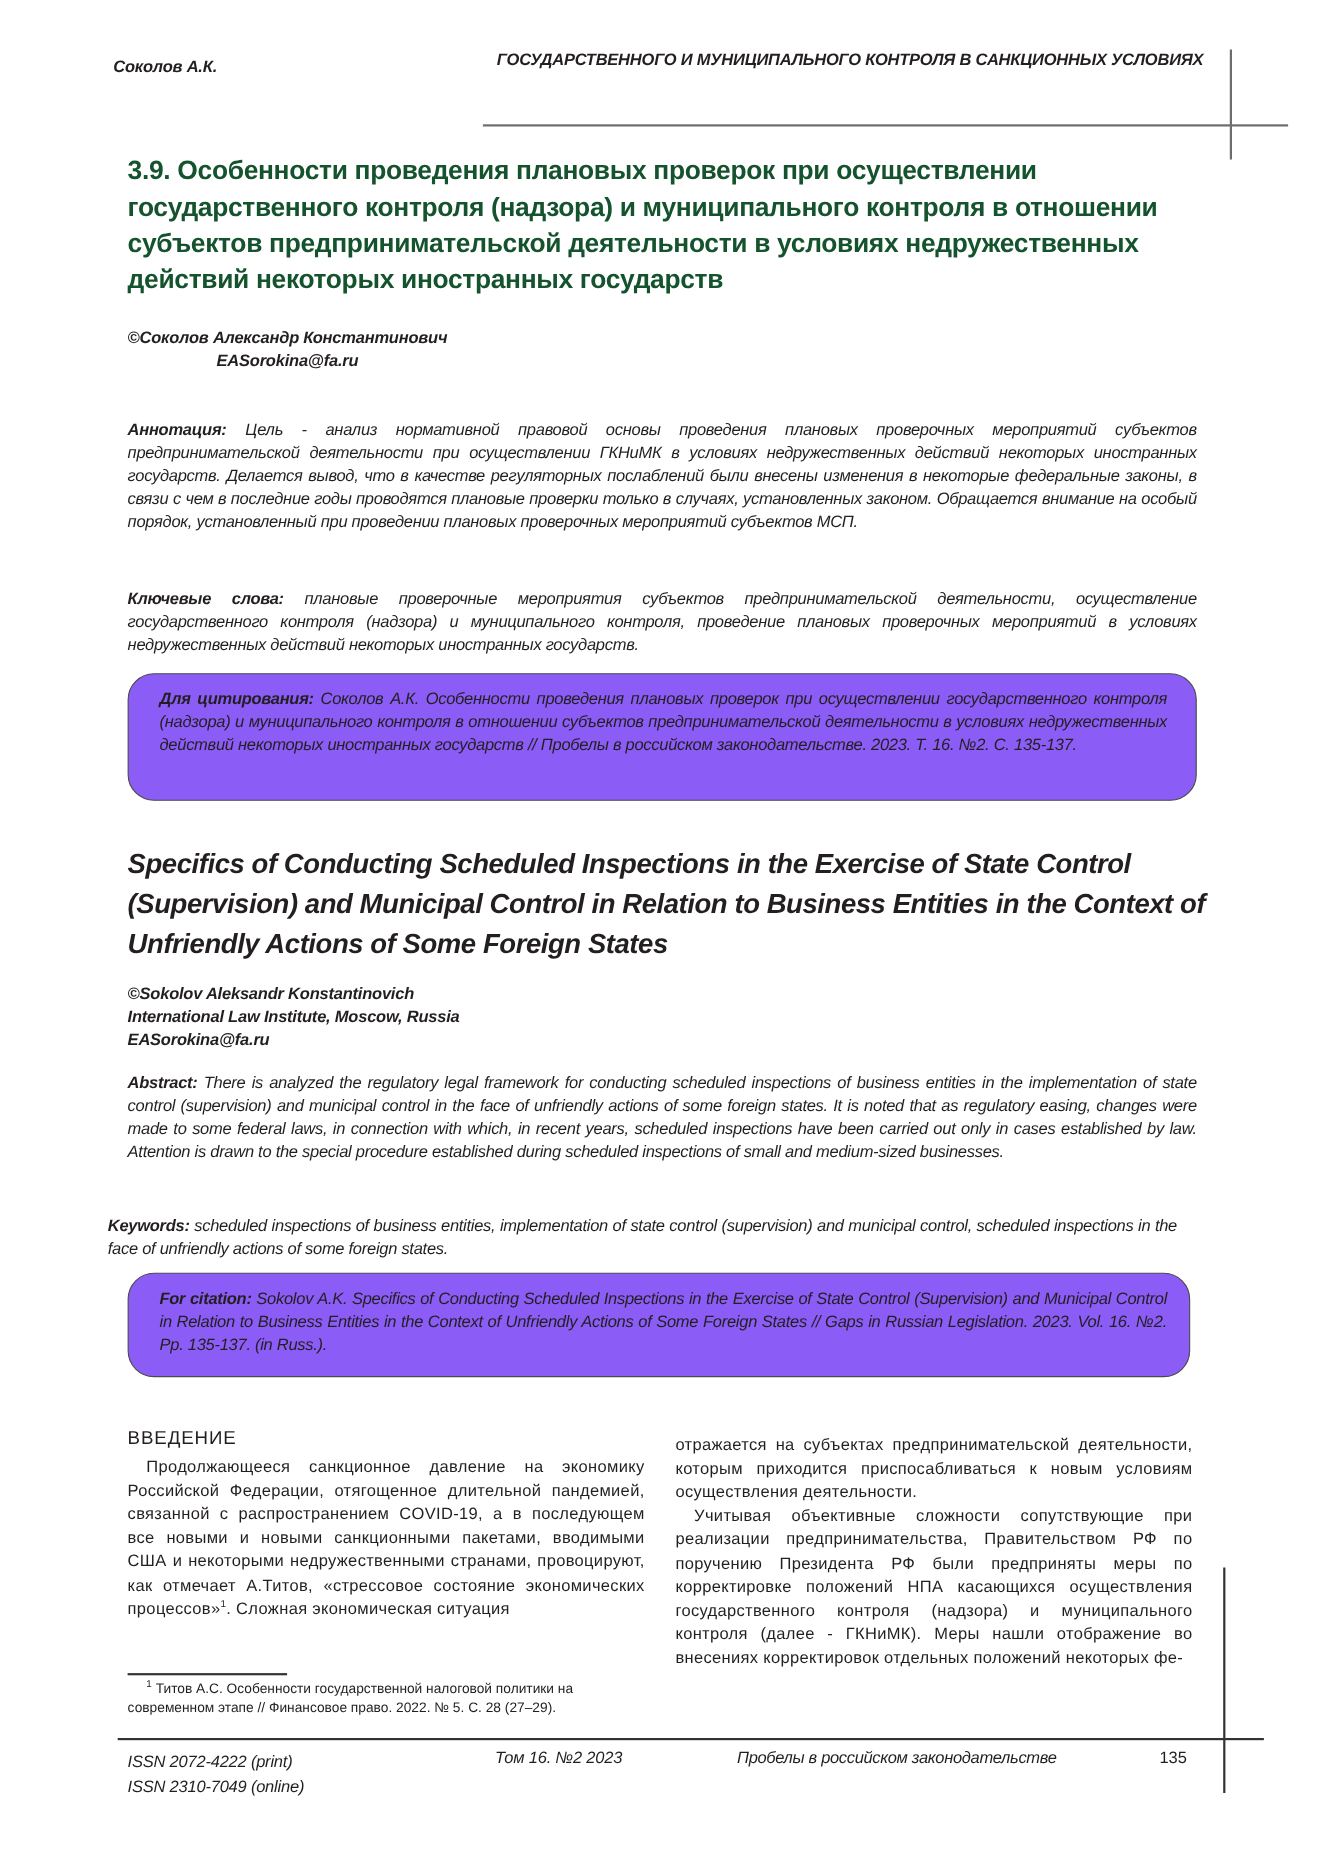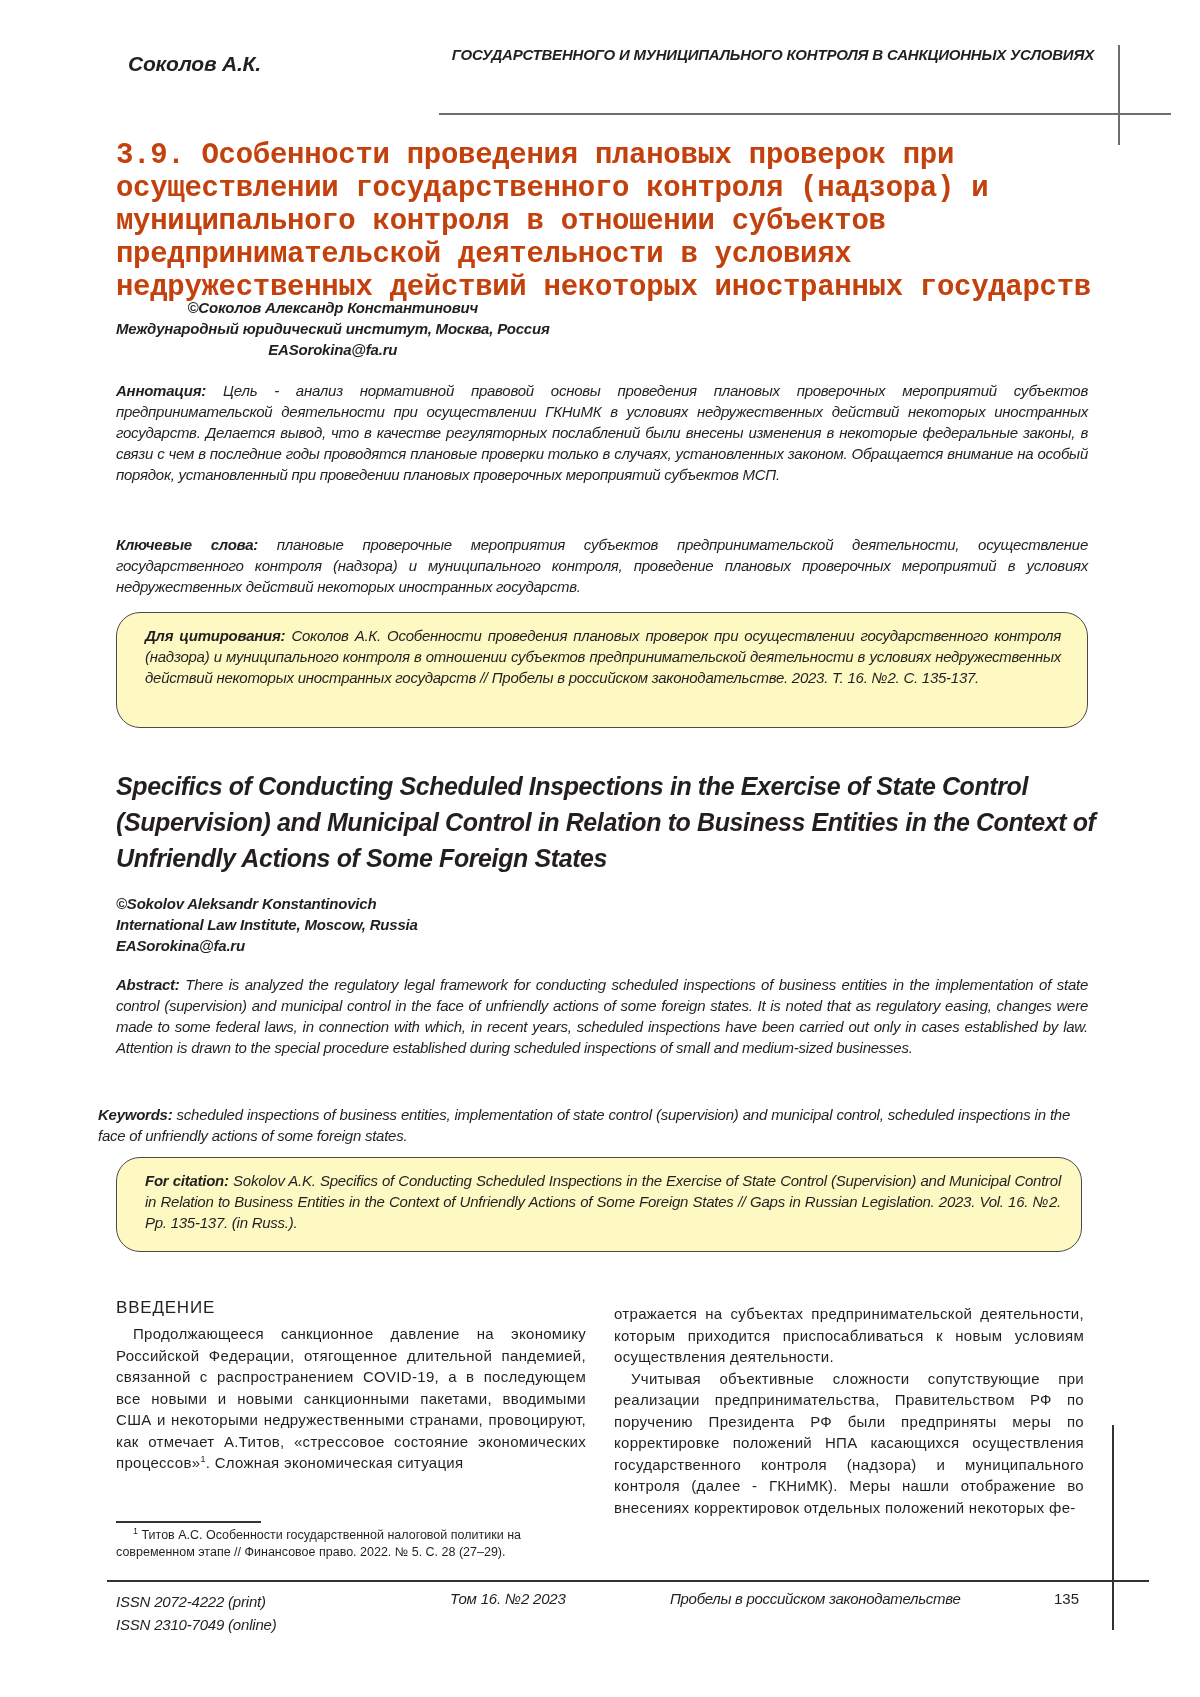--- a/index.html
+++ b/index.html
@@ -1,42 +1,42 @@
 <!DOCTYPE html>
 <html><head>
   <meta charset="utf-8">
   <style>
     html, body { margin: 0; padding: 0; background: #ffffff; }
     body { width: 1200px; height: 1697px; position: relative; overflow: hidden;
            font-family: "Liberation Sans", sans-serif; color: #231f20; }
     .abs { position: absolute; }
 
     
-    .run-author { left: 128px; top: 52px; font-size: 21px; font-weight: bold; font-style: italic; letter-spacing: -0.2px; }
+    .run-author { left: 103px; top: 52px; font-size: 15px; font-weight: bold; font-style: italic; letter-spacing: -0.2px; }
     .run-title { right: 106px; top: 43px; width: 800px; text-align: right; font-size: 15px; font-weight: bold;
                  font-style: italic; line-height: 24px; letter-spacing: -0.2px; }
     .hline-top { left: 439px; top: 113px; width: 732px; height: 2px; background: #6d6d6d; }
     .vline-top { left: 1118px; top: 45px; width: 2px; height: 100px; background: #6d6d6d; }
 
     
-    .title-ru { left: 116px; top: 139px; width: 980px; font-size: 29px; font-weight: bold; line-height: 33px;
-                letter-spacing: -0.3px; color: #c2410c; font-family: Liberation Mono, monospace; }
+    .title-ru { left: 116px; top: 139px; width: 980px; font-size: 24px; font-weight: bold; line-height: 33px;
+                letter-spacing: -0.3px; color: #14532d; }
 
     .author-block { font-size: 15px; font-style: italic; font-weight: bold; line-height: 21px; letter-spacing: -0.2px; }
     .author-ru { left: 116px; top: 297px; text-align: center; }
     .author-en { left: 116px; top: 893px; }
 
     .para { font-size: 15px; font-style: italic; line-height: 21px; text-align: justify; letter-spacing: -0.25px; width: 972px; }
     .para .lbl { font-weight: bold; }
     .abstract-ru { left: 116px; top: 380px; }
     .keywords-ru { left: 116px; top: 534px; }
     .abstract-en { left: 116px; top: 974px; }
     .keywords-en { left: 98px; top: 1104px; }
 
-    .cite-box { background: #fef9c3; border: 1.5px solid #4a4a4a; border-radius: 24px; box-sizing: border-box; }
+    .cite-box { background: #8b5cf6; border: 1.5px solid #4a4a4a; border-radius: 24px; box-sizing: border-box; }
     .cite-ru { left: 116px; top: 612px; width: 972px; height: 116px; padding: 12px 26px 0 28px; }
     .cite-en { left: 116px; top: 1157px; width: 966px; height: 95px; padding: 12px 20px 0 28px; }
     .cite-text { font-size: 15px; font-style: italic; line-height: 21px; text-align: justify; letter-spacing: -0.25px; }
     .cite-text .lbl { font-weight: bold; }
 
     .title-en { left: 116px; top: 768px; width: 990px; font-size: 25px; font-weight: bold; font-style: italic;
                 line-height: 36px; letter-spacing: -0.4px; }
 
     
     .section-head { left: 116px; top: 1298px; font-size: 17px; letter-spacing: 0.8px; }
@@ -64,21 +64,20 @@
 <div class="abs run-author">Соколов А.К.</div>
 <div class="abs run-title">
   <div>ГОСУДАРСТВЕННОГО И МУНИЦИПАЛЬНОГО КОНТРОЛЯ В САНКЦИОННЫХ УСЛОВИЯХ</div>
 </div>
 <div class="abs hline-top"></div>
 <div class="abs vline-top"></div>
 
 <div class="abs title-ru">3.9. Особенности проведения плановых проверок при осуществлении государственного контроля (надзора) и муниципального контроля в отношении субъектов предпринимательской деятельности в условиях недружественных действий некоторых иностранных государств</div>
 <div class="abs author-block author-ru">
   <div>©Соколов Александр Константинович</div>
-  <div>Международный юридический институт, Москва, Россия</div>
   <div>EASorokina@fa.ru</div>
 </div>
 
 <div class="abs para abstract-ru">
   <span class="lbl">Аннотация:</span><span> Цель - анализ нормативной правовой основы проведения плановых проверочных мероприятий субъектов предпринимательской деятельности при осуществлении ГКНиМК в условиях недружественных действий некоторых иностранных государств. Делается вывод, что в качестве регуляторных послаблений были внесены изменения в некоторые федеральные законы, в связи с чем в последние годы проводятся плановые проверки только в случаях, установленных законом. Обращается внимание на особый порядок, установленный при проведении плановых проверочных мероприятий субъектов МСП.</span>
 </div>
 <div class="abs para keywords-ru">
   <span class="lbl">Ключевые слова:</span><span> плановые проверочные мероприятия субъектов предпринимательской деятельности, осуществление государственного контроля (надзора) и муниципального контроля, проведение плановых проверочных мероприятий в условиях недружественных действий некоторых иностранных государств.</span>
 </div>
 

